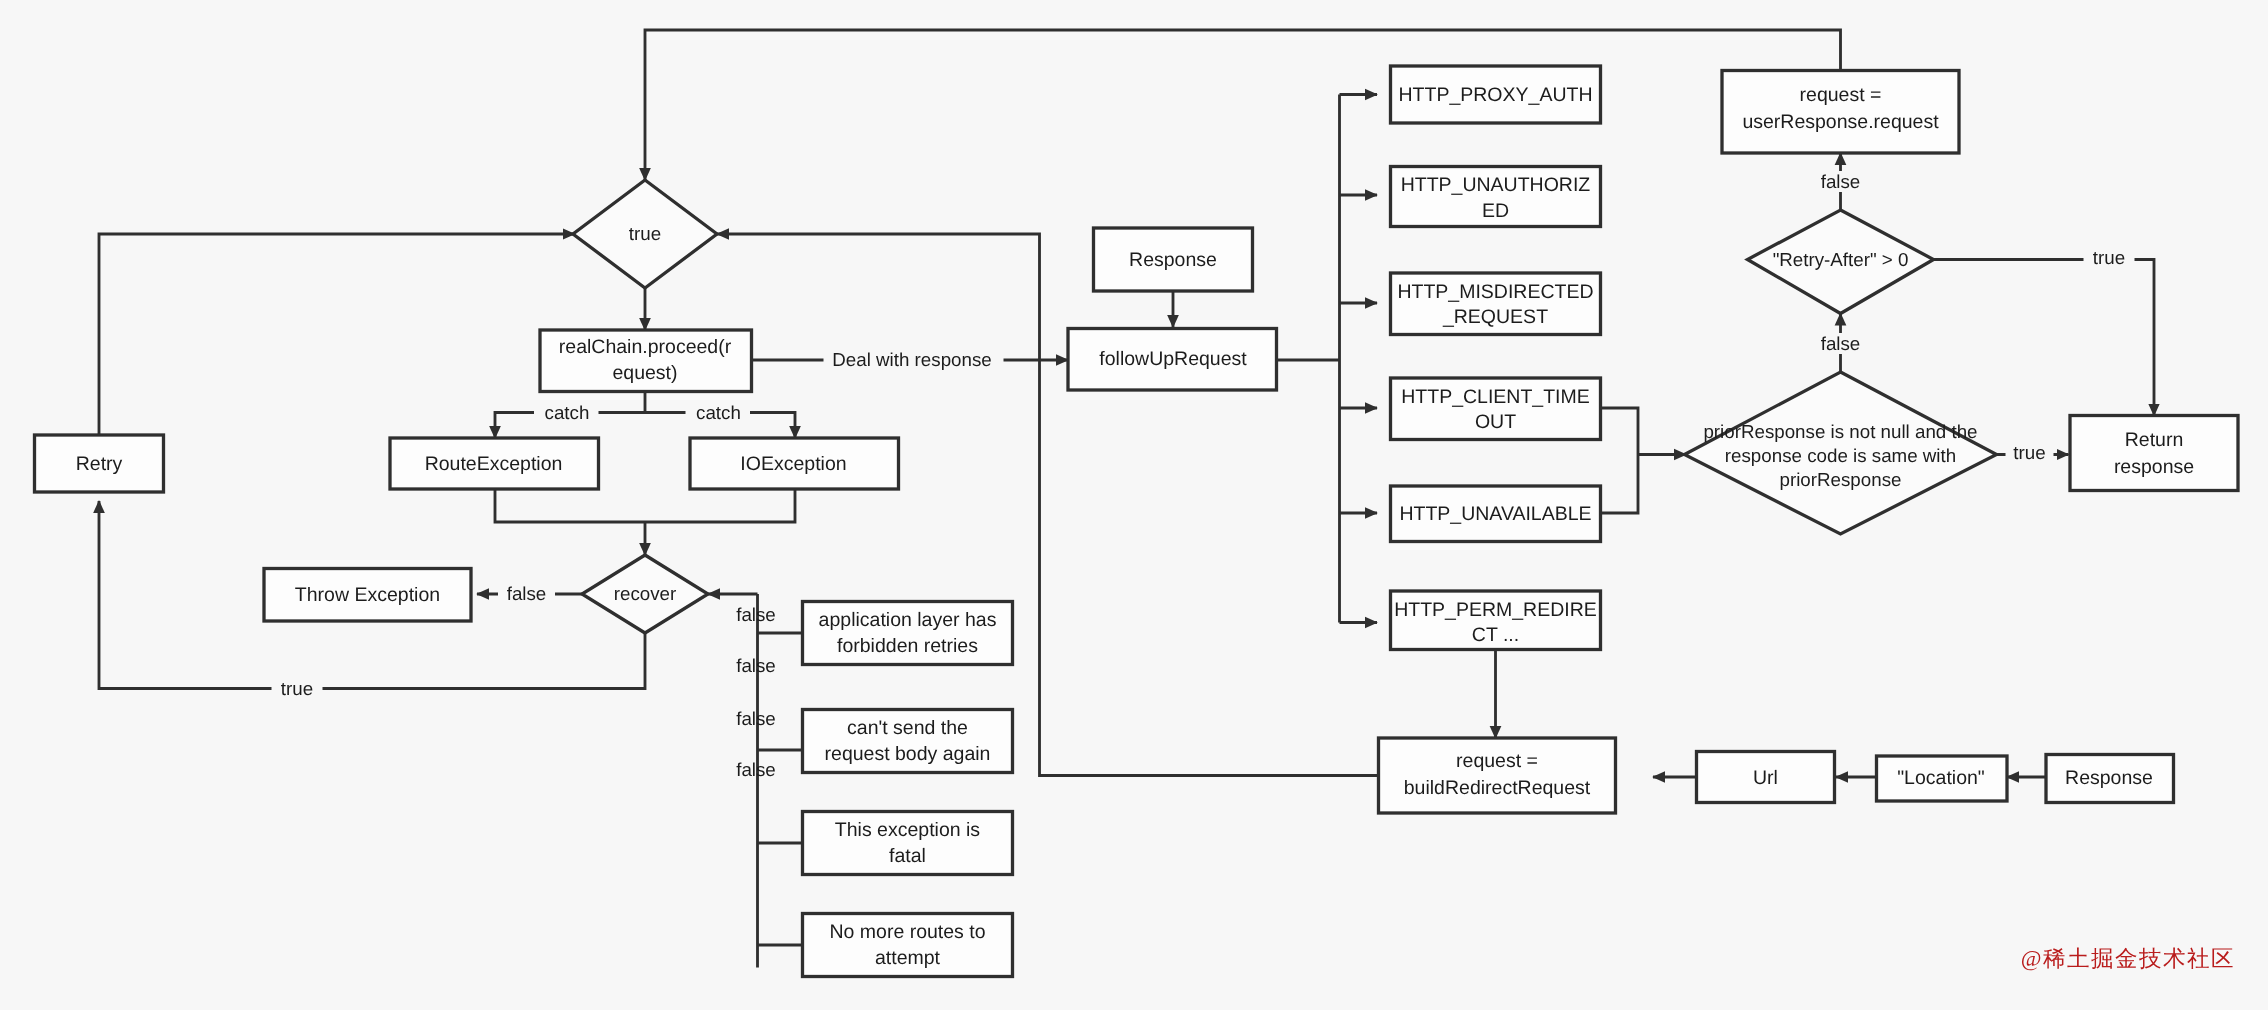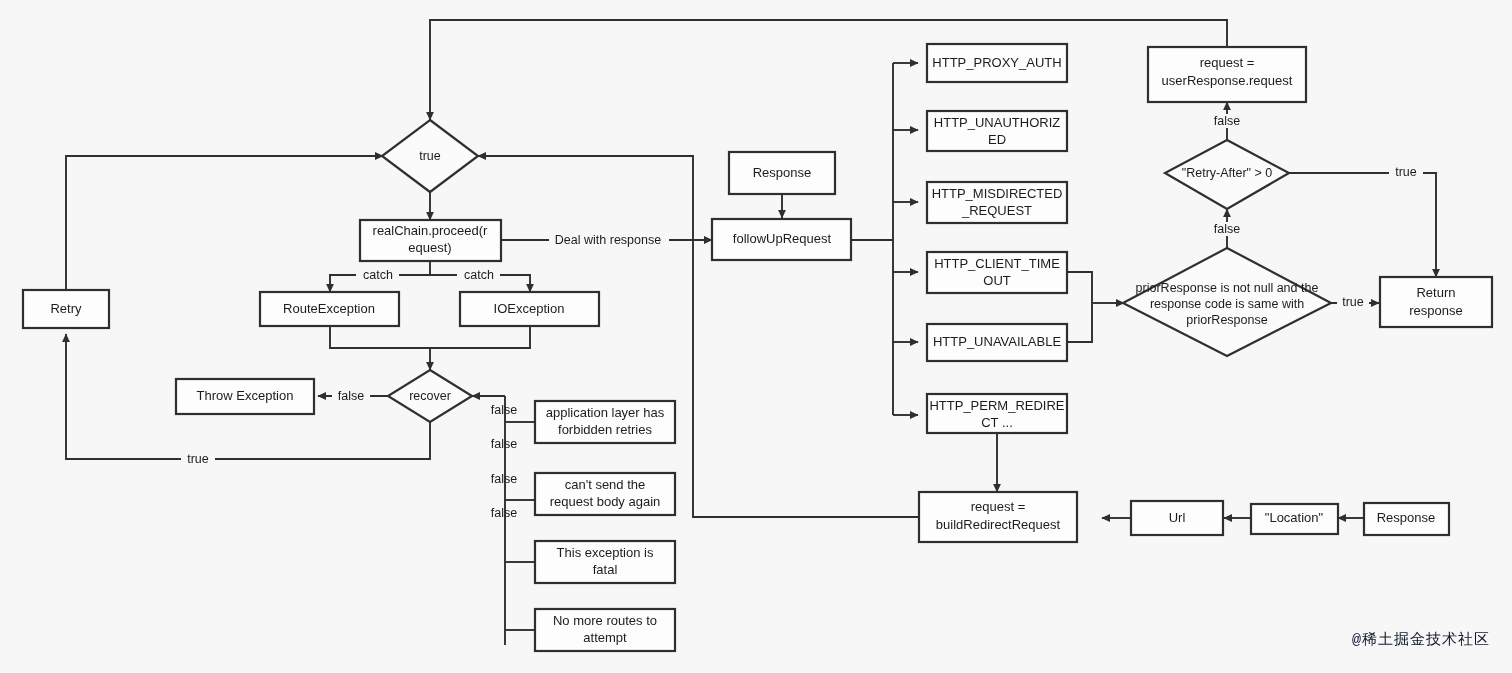--- a/index.html
+++ b/index.html
@@ -5,21 +5,21 @@
   html,body{margin:0;padding:0;background:#f7f7f7;}
   body{width:1512px;height:673px;overflow:hidden;font-family:"Liberation Sans",sans-serif;}
   #canvas{position:relative;width:1512px;height:673px;background:#f7f7f7;}
   svg{position:absolute;top:0;left:0;width:1512px;height:673px;}
   .nodebox{fill:#fdfdfd;stroke:#2f2f2f;stroke-width:2.2;}
   .diamond{fill:#fbfbfb;stroke:#2f2f2f;stroke-width:2.2;}
   .ln{stroke:#2f2f2f;stroke-width:1.9;fill:none;}
   .nodetext{font-family:"Liberation Sans",sans-serif;font-size:13px;fill:#1c1c1c;text-anchor:middle;dominant-baseline:middle;}
   .edgelabel{font-family:"Liberation Sans",sans-serif;font-size:12.5px;fill:#1c1c1c;text-anchor:middle;dominant-baseline:middle;}
   .diamondtext{font-family:"Liberation Sans",sans-serif;font-size:12.5px;fill:#1c1c1c;text-anchor:middle;dominant-baseline:middle;}
-  .watermark{position:absolute;right:22px;bottom:24px;font-family:Liberation Mono, monospace;font-size:15px;color:#0f172a;letter-spacing:1px;user-select:none;text-align:center;}
+  .watermark{position:absolute;right:22px;bottom:24px;font-family:Liberation Serif, serif;font-size:15px;color:#b91c1c;letter-spacing:1px;user-select:none;text-align:center;}
 </style>
 </head>
 <body>
 
 <div id="canvas">
 
 <svg viewBox="0 0 1512 673" xmlns="http://www.w3.org/2000/svg">
   <defs>
     <marker id="ah" markerWidth="9" markerHeight="9" refX="8" refY="4.5" orient="auto" markerUnits="userSpaceOnUse">
       <path d="M0,0.6 L8.6,4.5 L0,8.4 z" fill="#2f2f2f"></path>

